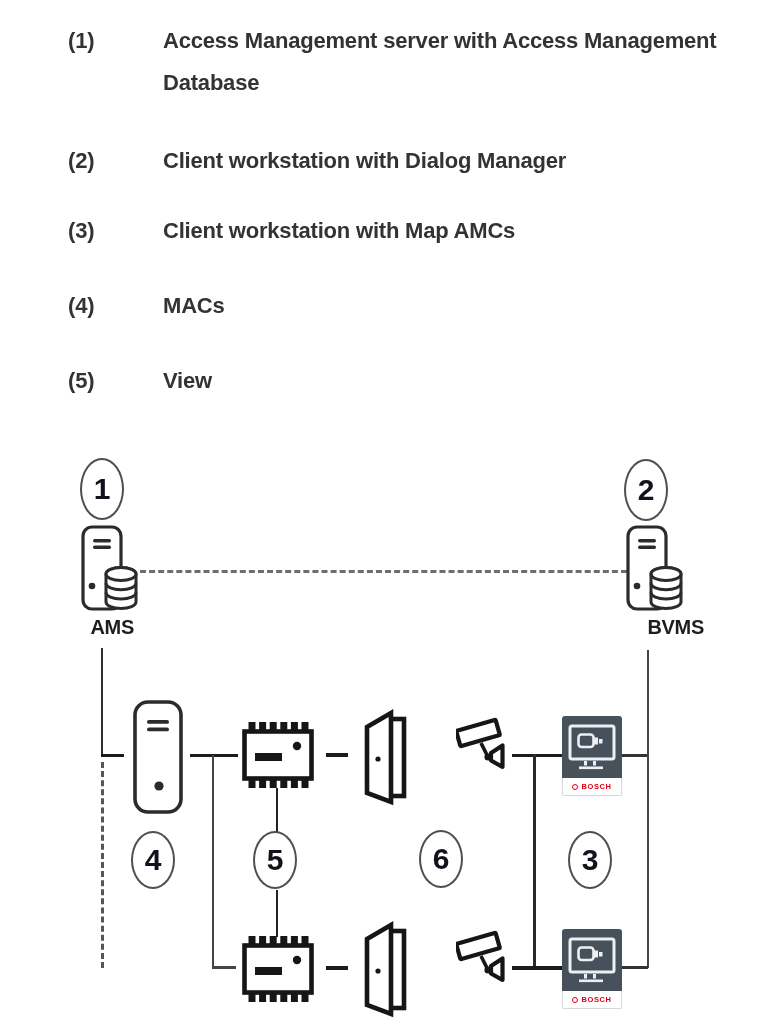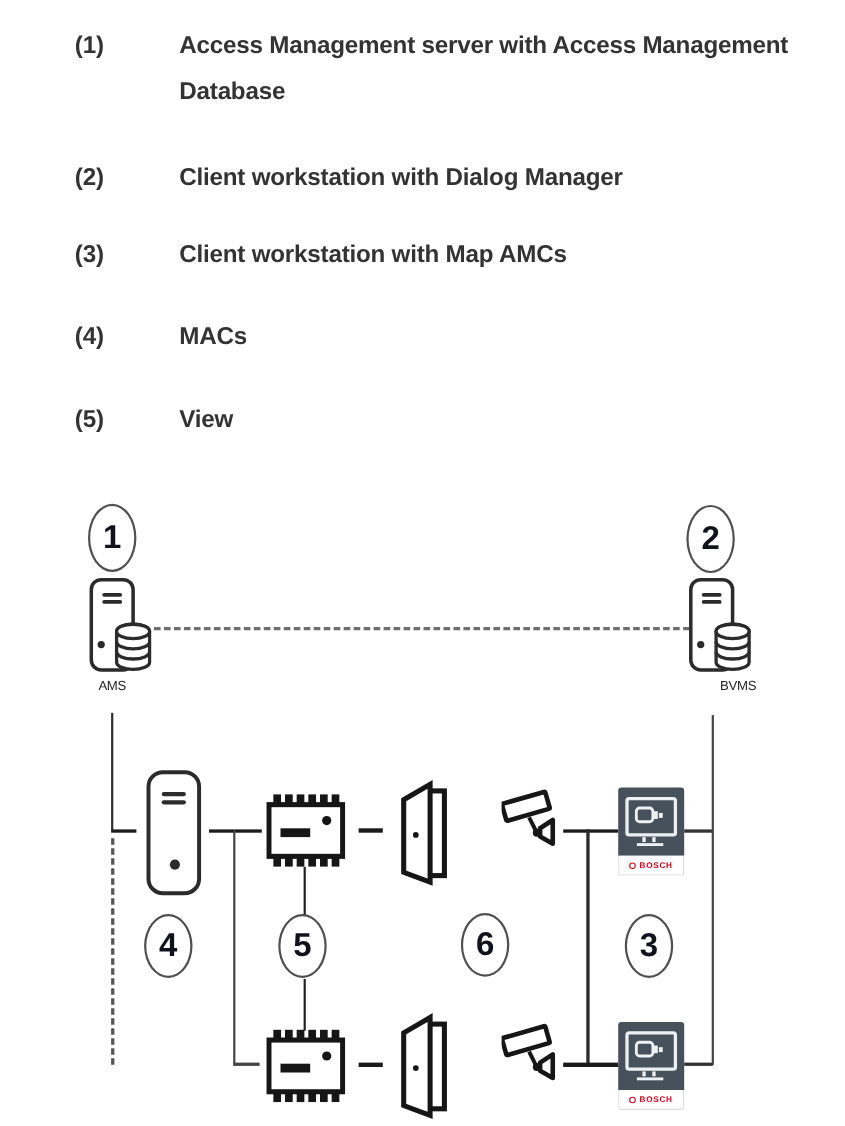--- a/index.html
+++ b/index.html
@@ -30,22 +30,22 @@
   .dash-h{position:absolute;border-top:3px dashed #6e6e6e;height:0;}
   .dash-v{position:absolute;border-left:3px dashed #565656;width:0;}
   .callout{
     position:absolute;width:44px;height:58px;
     border:2.6px solid #4f4f4f;border-radius:50%;
     background:#fff;display:flex;align-items:center;justify-content:center;
     font-size:30px;font-weight:bold;color:#12121c;
     box-sizing:border-box;
   }
   .node-label{
-    position:absolute;font-size:12px;font-weight:normal;color:#1e1e1e;
-    text-align:center;letter-spacing:-0.3px;
+    position:absolute;font-size:20px;font-weight:bold;color:#1e1e1e;
+    text-align:right;letter-spacing:-0.3px;
   }
   
   .client-tile{position:absolute;width:60px;}
   .client-screen{
     width:60px;height:62px;background:#47515c;border-radius:3px 3px 0 0;
     display:flex;align-items:center;justify-content:center;
   }
   .client-brand{
     width:58px;height:17px;background:#fff;border:1px solid #d9d9d9;border-top:none;
     border-radius:0 0 2px 2px;

